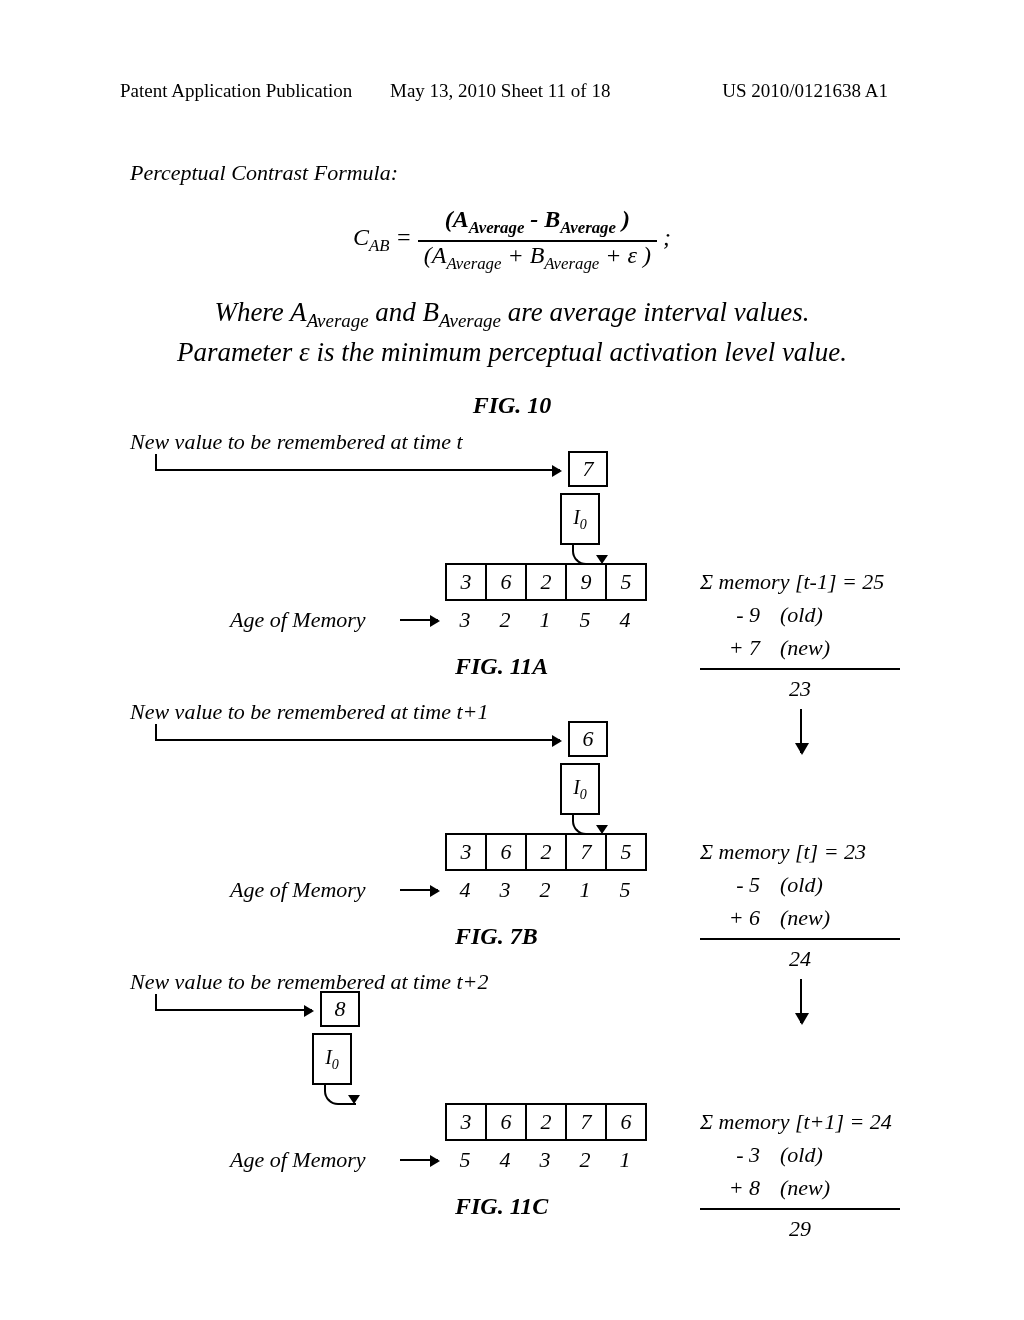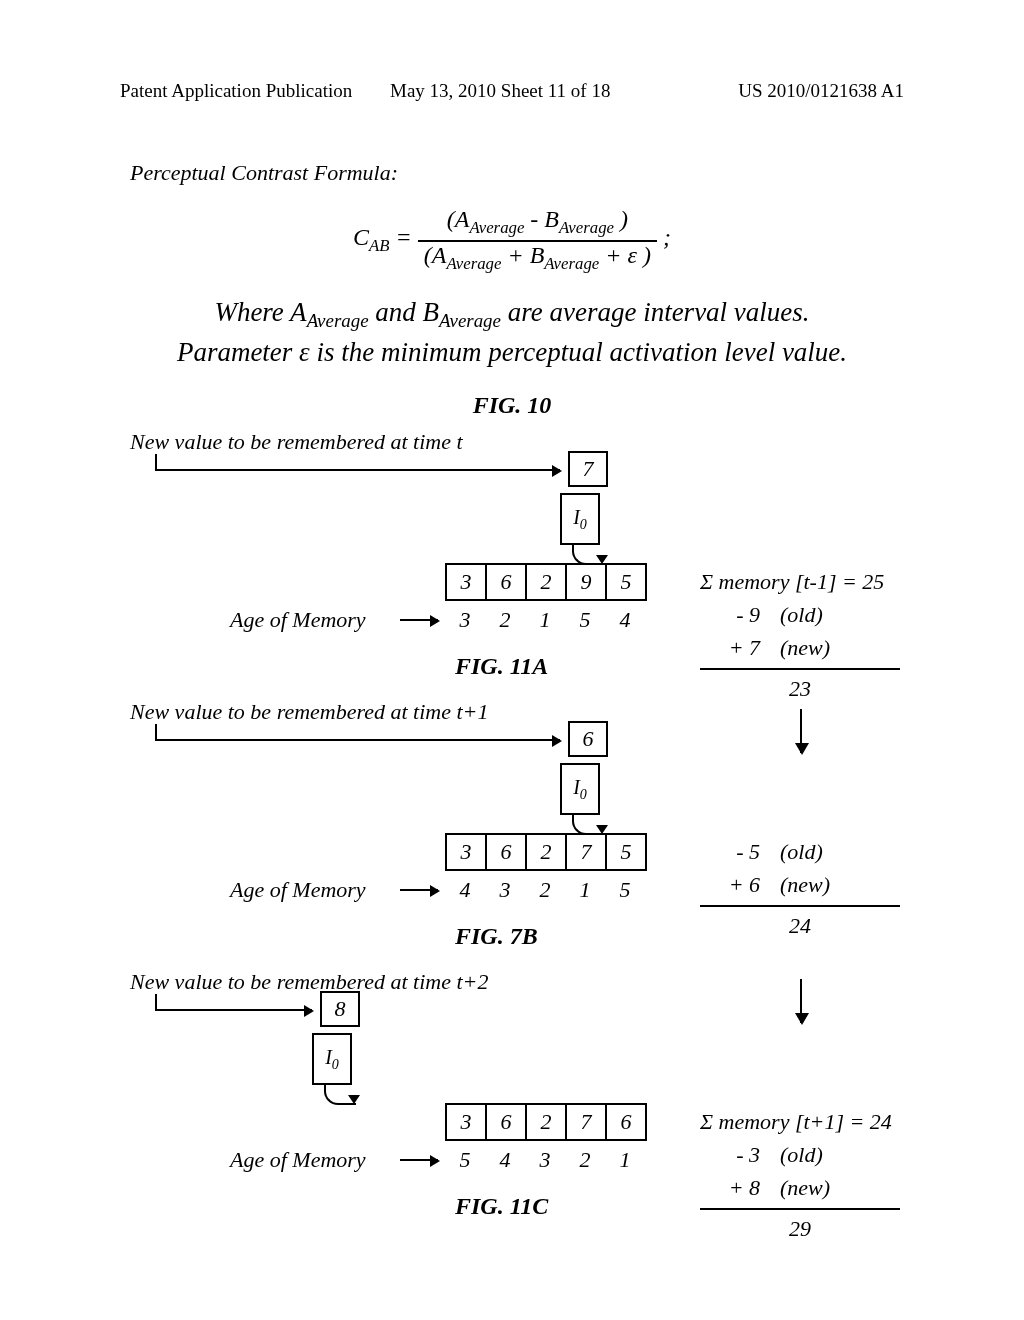--- a/index.html
+++ b/index.html
@@ -20,21 +20,21 @@
     position: absolute;
     top: 80px;
     left: 0;
     width: 1024px;
     box-sizing: border-box;
     padding: 0 120px;
     font-size: 19px;
   }
   .header .left { position: absolute; left: 120px; }
   .header .mid  { position: absolute; left: 390px; }
-  .header .right{ position: absolute; right: 120px; }
+  .header .right{ position: absolute; right: 136px; }
 
   .content {
     margin-top: 70px;
     font-style: italic;
     font-size: 22px;
   }
 
   .formula-title {
     margin-left: 70px;
     margin-top: 10px;
@@ -43,21 +43,21 @@
   .formula-block {
     text-align: center;
     margin-top: 20px;
     font-style: italic;
   }
   .frac {
     display: inline-block;
     vertical-align: middle;
     text-align: center;
   }
-  .frac .num { display: block; padding: 0 6px; }
+  .frac .num { display: block; padding: 0 6px; font-weight: bold; }
   .frac .den { display: block; border-top: 2px solid #000; padding: 0 6px; margin-top: 2px; }
   .sub { font-size: 0.7em; vertical-align: sub; font-style: italic; }
   .formula-line { font-size: 24px; }
   .formula-note { margin-top: 20px; line-height: 1.4; font-size: 27px; }
 
   .fig-label {
     text-align: center;
     font-weight: bold;
     font-style: italic;
     font-size: 24px;
@@ -323,20 +323,21 @@
           <div class="age-label">Age of Memory</div>
           <div class="age-arrow arrow-right" style="position: absolute;"></div>
           <div class="age-row">
             <span>4</span>
             <span>3</span>
             <span>2</span>
             <span>1</span>
             <span>5</span>
           </div>
           <div class="sum-block">
+            <div class="sum-line">Σ memory [t] = 23</div>
             <div class="sum-line"><span class="sum-val">-  5</span><span class="sum-note">(old)</span></div>
             <div class="sum-line"><span class="sum-val">+  6</span><span class="sum-note">(new)</span></div>
             <div class="sum-sep"></div>
             <div class="sum-total">24</div>
           </div>
           <div class="fig-sublabel">FIG. 7B</div>
           <div class="down-arrow" style="left: 740px; top: 280px;"></div>
         </div>
         <div class="figblock" style="height: 300px;">
           <div class="newval-label">New value to be remembered at time t+2</div>

